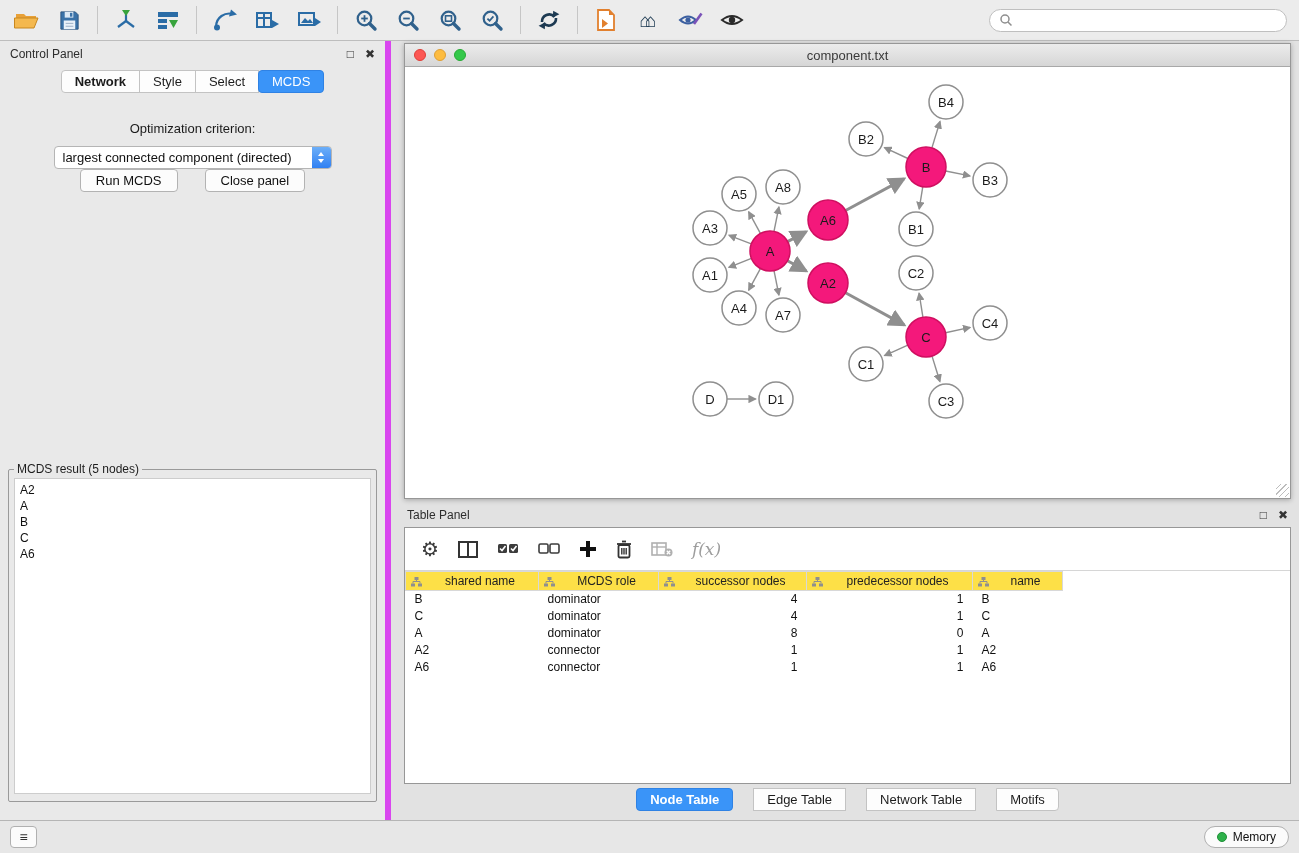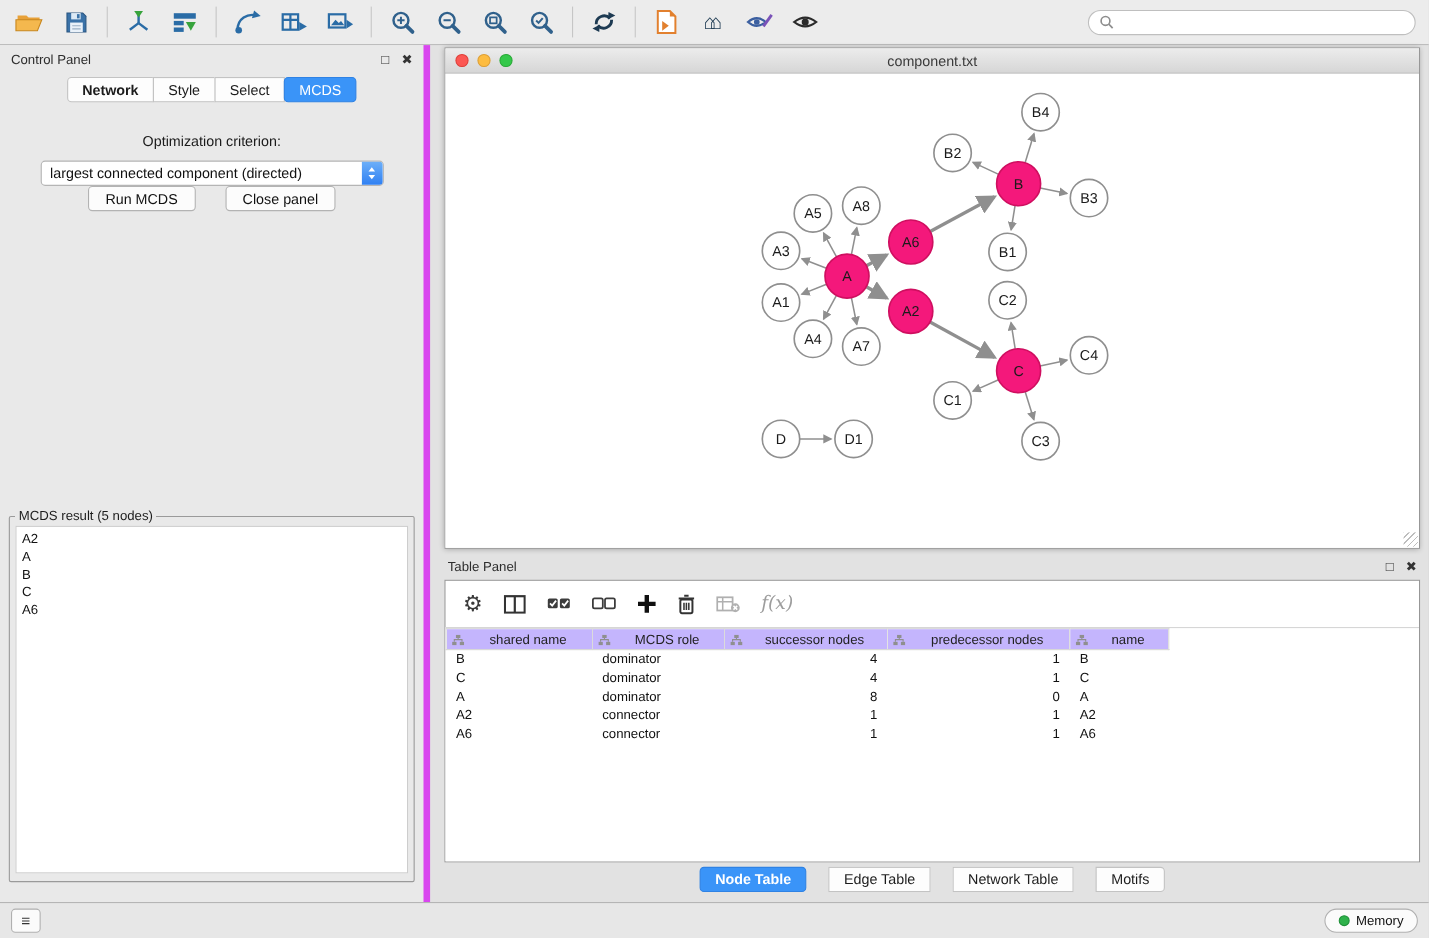--- a/index.html
+++ b/index.html
@@ -38,21 +38,21 @@
   .panel-titlebar { height:26px; display:flex; align-items:center; padding:0 10px; font-size:12px; color:#2d2d2d; }
   .panel-controls { margin-left:auto; display:flex; gap:11px; color:#333; font-size:12px; align-items:center; }
   .panel-controls span { cursor:pointer; line-height:1; }
   .tabs-row { display:flex; justify-content:center; padding:3px 0 12px; }
   .tab { font-size:13px; padding:3px 13px; background:#fdfdfd; border:1px solid #c3c3c3; color:#1c1c1c;
          margin-left:-1px; cursor:pointer; white-space:nowrap; }
   .tab:first-child { border-radius:4px 0 0 4px; margin-left:0;font-weight:bold; }
   .tab:last-child { border-radius:0 4px 4px 0; }
   .tab.active { background:#3a94f8; border-color:#2f82e4; color:#fff; border-radius:4px; position:relative; z-index:1; }
   .opt-label { text-align:center; font-size:13px; color:#1b1b1b; margin:16px 0 10px; }
-  .dropdown { width:312px; height:23px; margin:0 auto; background:#fff; border:1px solid #b5b5b5; border-radius:4px;
+  .dropdown { width:278px; height:23px; margin:0 auto; background:#fff; border:1px solid #b5b5b5; border-radius:4px;
               display:flex; align-items:center; font-size:13px; color:#111; padding-left:8px; cursor:pointer; overflow:hidden; }
   .dd-text { flex:1; white-space:nowrap; overflow:hidden; }
   .stepper { flex:0 0 19px; height:23px; background:linear-gradient(#6fb1f9,#2d7ef2); border-radius:0 3px 3px 0;
              display:flex; flex-direction:column; align-items:center; justify-content:center; }
   .tri { width:0; height:0; border-left:3.5px solid transparent; border-right:3.5px solid transparent; margin:1.3px 0; }
   .tri.up { border-bottom:4.5px solid #fff; }
   .tri.down { border-top:4.5px solid #fff; }
   .btn-row { display:flex; justify-content:center; gap:27px; }
   .btn { background:#fcfcfc; border:1px solid #b3b3b3; border-radius:4px; font-size:13px; color:#111;
          padding:3px 15px; font-family:inherit; cursor:pointer; }
@@ -78,21 +78,21 @@
   .table-panel { flex:1; display:flex; flex-direction:column; min-height:0; padding-top:4px; }
   .tp-titlebar { height:24px; display:flex; align-items:center; font-size:12px; color:#2d2d2d; padding:0 3px; }
   .tp-body { flex:1; background:#fff; border:1px solid #979797; display:flex; flex-direction:column; min-height:0; }
   .tp-toolbar { flex:0 0 42px; display:flex; align-items:center; gap:19px; padding:0 16px; }
   .tp-icon { display:flex; align-items:center; justify-content:center; cursor:pointer; color:#333; }
   .tp-icon svg { display:block; }
   .gear-glyph { font-size:20px; line-height:1; color:#3a3a3a; }
   .fx { font-family:"DejaVu Serif", serif; font-style:italic; font-size:17px; color:#9d9d9d; }
   .tp-table-wrap { flex:1; border-top:1px solid #d6d6d6; overflow:hidden; background:#fff; }
   table.node-table { border-collapse:collapse; table-layout:fixed; width:657px; font-size:12px; color:#111; }
-  table.node-table th { background:#c4b5fd; border:1px solid #d8d8d8; font-weight:normal; height:19px;
+  table.node-table th { background:#fde047; border:1px solid #d8d8d8; font-weight:normal; height:19px;
                         position:relative; text-align:center; padding:0 4px 0 20px; color:#222; cursor:pointer; }
   .th-icon { position:absolute; left:5px; top:4px; }
   table.node-table td { height:17px; padding:0 9px; line-height:17px; white-space:nowrap; overflow:hidden; }
   .tp-tabs { flex:0 0 30px; display:flex; justify-content:center; align-items:center;gap:21px; }
 
   
   .statusbar { flex:0 0 33px; background:#e7e7e7; border-top:1px solid #b5b5b5; display:flex; align-items:center; padding:0 10px; }
   .menu-btn { width:27px; height:22px; border:1px solid #b0b0b0; border-radius:4px; background:#fbfbfb;
               display:flex; align-items:center; justify-content:center; cursor:pointer; }
   .menu-btn span { font-size:14px; color:#333; line-height:1; }

